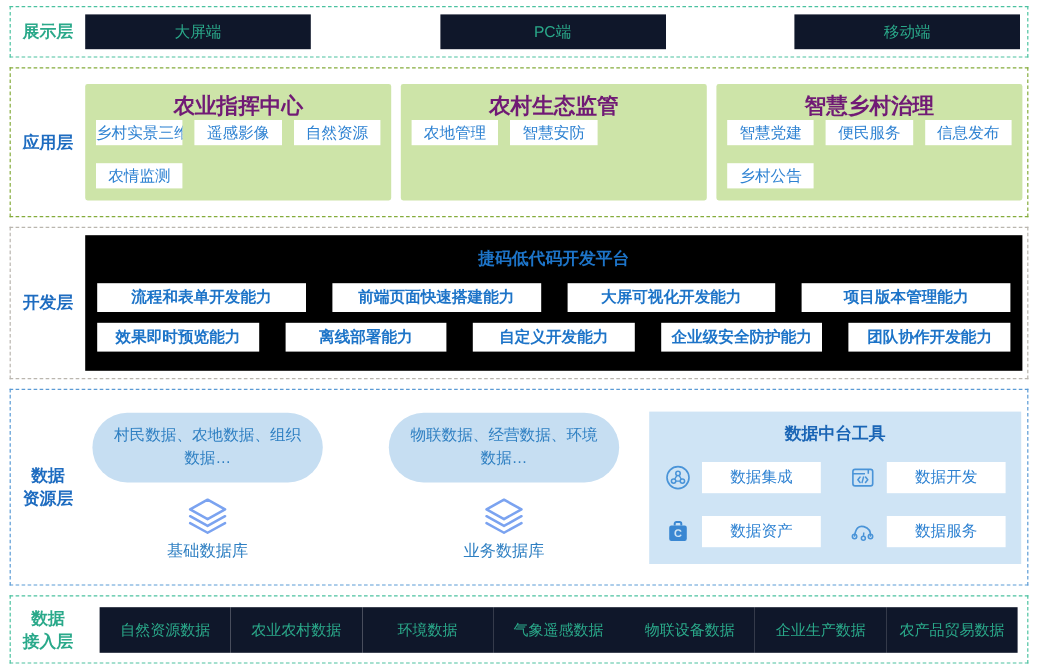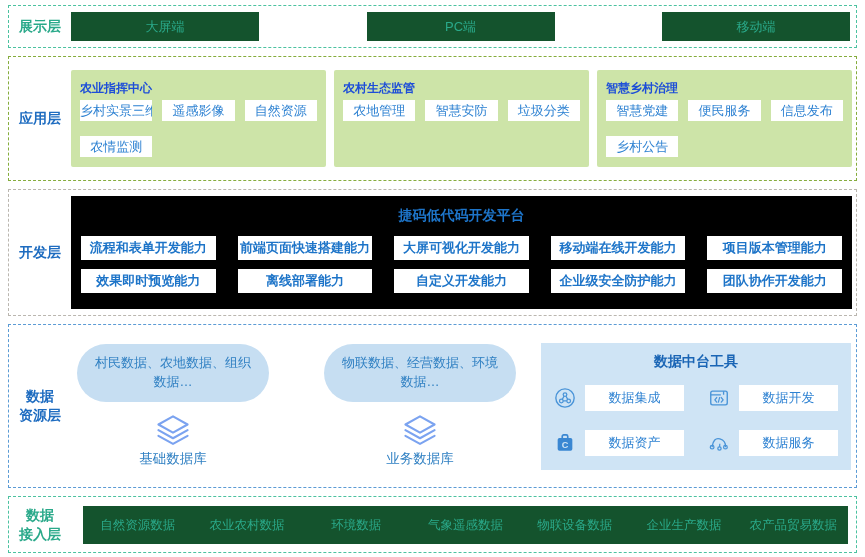--- a/index.html
+++ b/index.html
@@ -10,28 +10,28 @@
   .b-olive{border:1px dashed #85ac3c;}
   .b-gray{border:1px dashed #bab6af;}
   .b-blue{border:1px dashed #5b9bd5;}
   .layer-label{flex:0 0 62px;text-align:center;font-size:14px;font-weight:bold;line-height:1.35;white-space:pre-line;}
   .teal-text{color:#2aa98a;}
   .blue-text{color:#1e6cc0;}
 
   
   .sec-pres{height:43px;}
   .pres-content{flex:1;display:flex;justify-content:space-between;padding-right:6px;}
-  .mint-box{background:#14532d;color:#2aa98a;text-align:center;font-size:13px;}
+  .mint-box{background:#0f172a;color:#2aa98a;text-align:center;font-size:13px;}
   .pres-content .mint-box{width:188px;height:29px;line-height:29px;}
 
   
   .sec-app{height:125px;}
   .app-content{flex:1;display:flex;gap:8px;padding-right:4px;}
   .app-card{flex:1;background:#cde4a8;border-radius:2px;padding:6px 9px 10px;}
-  .app-card-title{font-size:12px;font-weight:bold;color:#1d4ed8;height:24px;line-height:24px;}
+  .app-card-title{text-align:center;font-size:18px;font-weight:bold;color:#701a75;height:24px;line-height:24px;}
   .app-grid{display:grid;grid-template-columns:1fr 1fr 1fr;column-gap:10px;row-gap:15px;}
   .white-box{background:#fff;color:#2e82d2;text-align:center;font-size:13px;height:21px;line-height:21px;overflow:hidden;white-space:nowrap;}
 
   
   .sec-dev{height:127px;}
   .dev-card{flex:1;background:#000000;margin-right:4px;padding:7px 10px 16px;box-sizing:border-box;}
   .dev-title{text-align:center;font-size:14px;font-weight:bold;color:#1d74c8;height:24px;line-height:24px;margin-bottom:4px;}
   .dev-row{display:flex;gap:22px;margin-top:9px;}
   .dev-row .white-box{flex:1;height:24px;line-height:24px;font-weight:bold;color:#1d74c8;}
 
@@ -79,21 +79,20 @@
           <div class="white-box">遥感影像</div>
           <div class="white-box">自然资源</div>
           <div class="white-box">农情监测</div>
         </div>
       </div>
       <div class="app-card">
         <div class="app-card-title">农村生态监管</div>
         <div class="app-grid">
           <div class="white-box">农地管理</div>
           <div class="white-box">智慧安防</div>
-          <div class="white-box">垃圾分类</div>
         </div>
       </div>
       <div class="app-card">
         <div class="app-card-title">智慧乡村治理</div>
         <div class="app-grid">
           <div class="white-box">智慧党建</div>
           <div class="white-box">便民服务</div>
           <div class="white-box">信息发布</div>
           <div class="white-box">乡村公告</div>
         </div>
@@ -102,21 +101,20 @@
   </section>
 
   <section class="layer b-gray sec-dev">
     <div class="layer-label blue-text">开发层</div>
     <div class="dev-card">
       <div class="dev-title">捷码低代码开发平台</div>
       <div class="dev-row">
         <div class="white-box">流程和表单开发能力</div>
         <div class="white-box">前端页面快速搭建能力</div>
         <div class="white-box">大屏可视化开发能力</div>
-        <div class="white-box">移动端在线开发能力</div>
         <div class="white-box">项目版本管理能力</div>
       </div>
       <div class="dev-row">
         <div class="white-box">效果即时预览能力</div>
         <div class="white-box">离线部署能力</div>
         <div class="white-box">自定义开发能力</div>
         <div class="white-box">企业级安全防护能力</div>
         <div class="white-box">团队协作开发能力</div>
       </div>
     </div>

